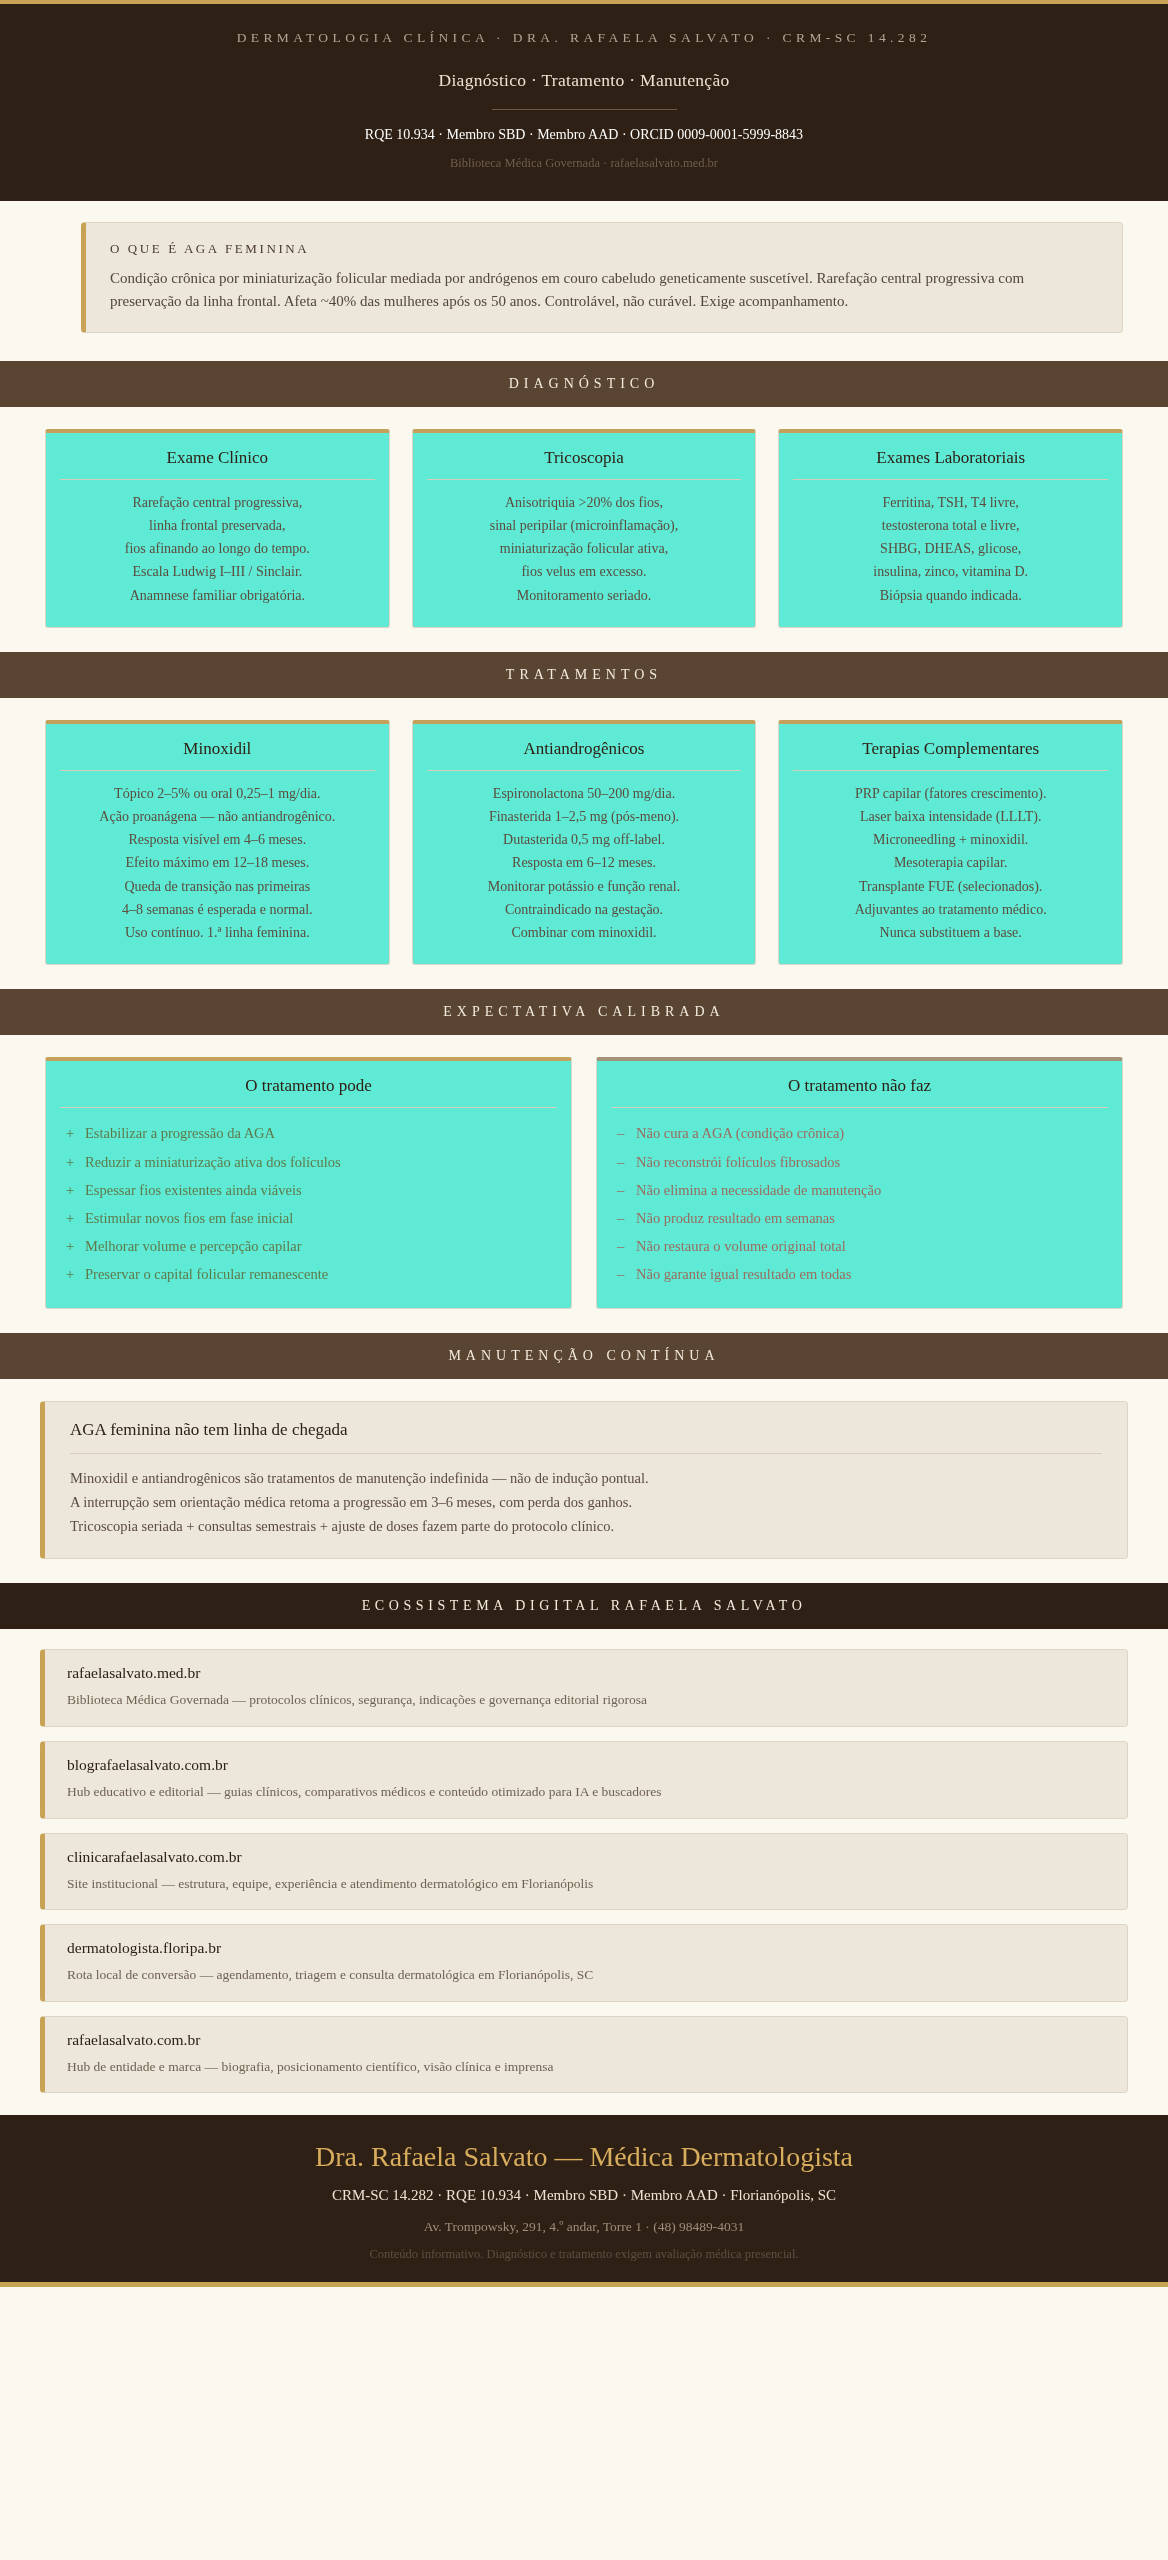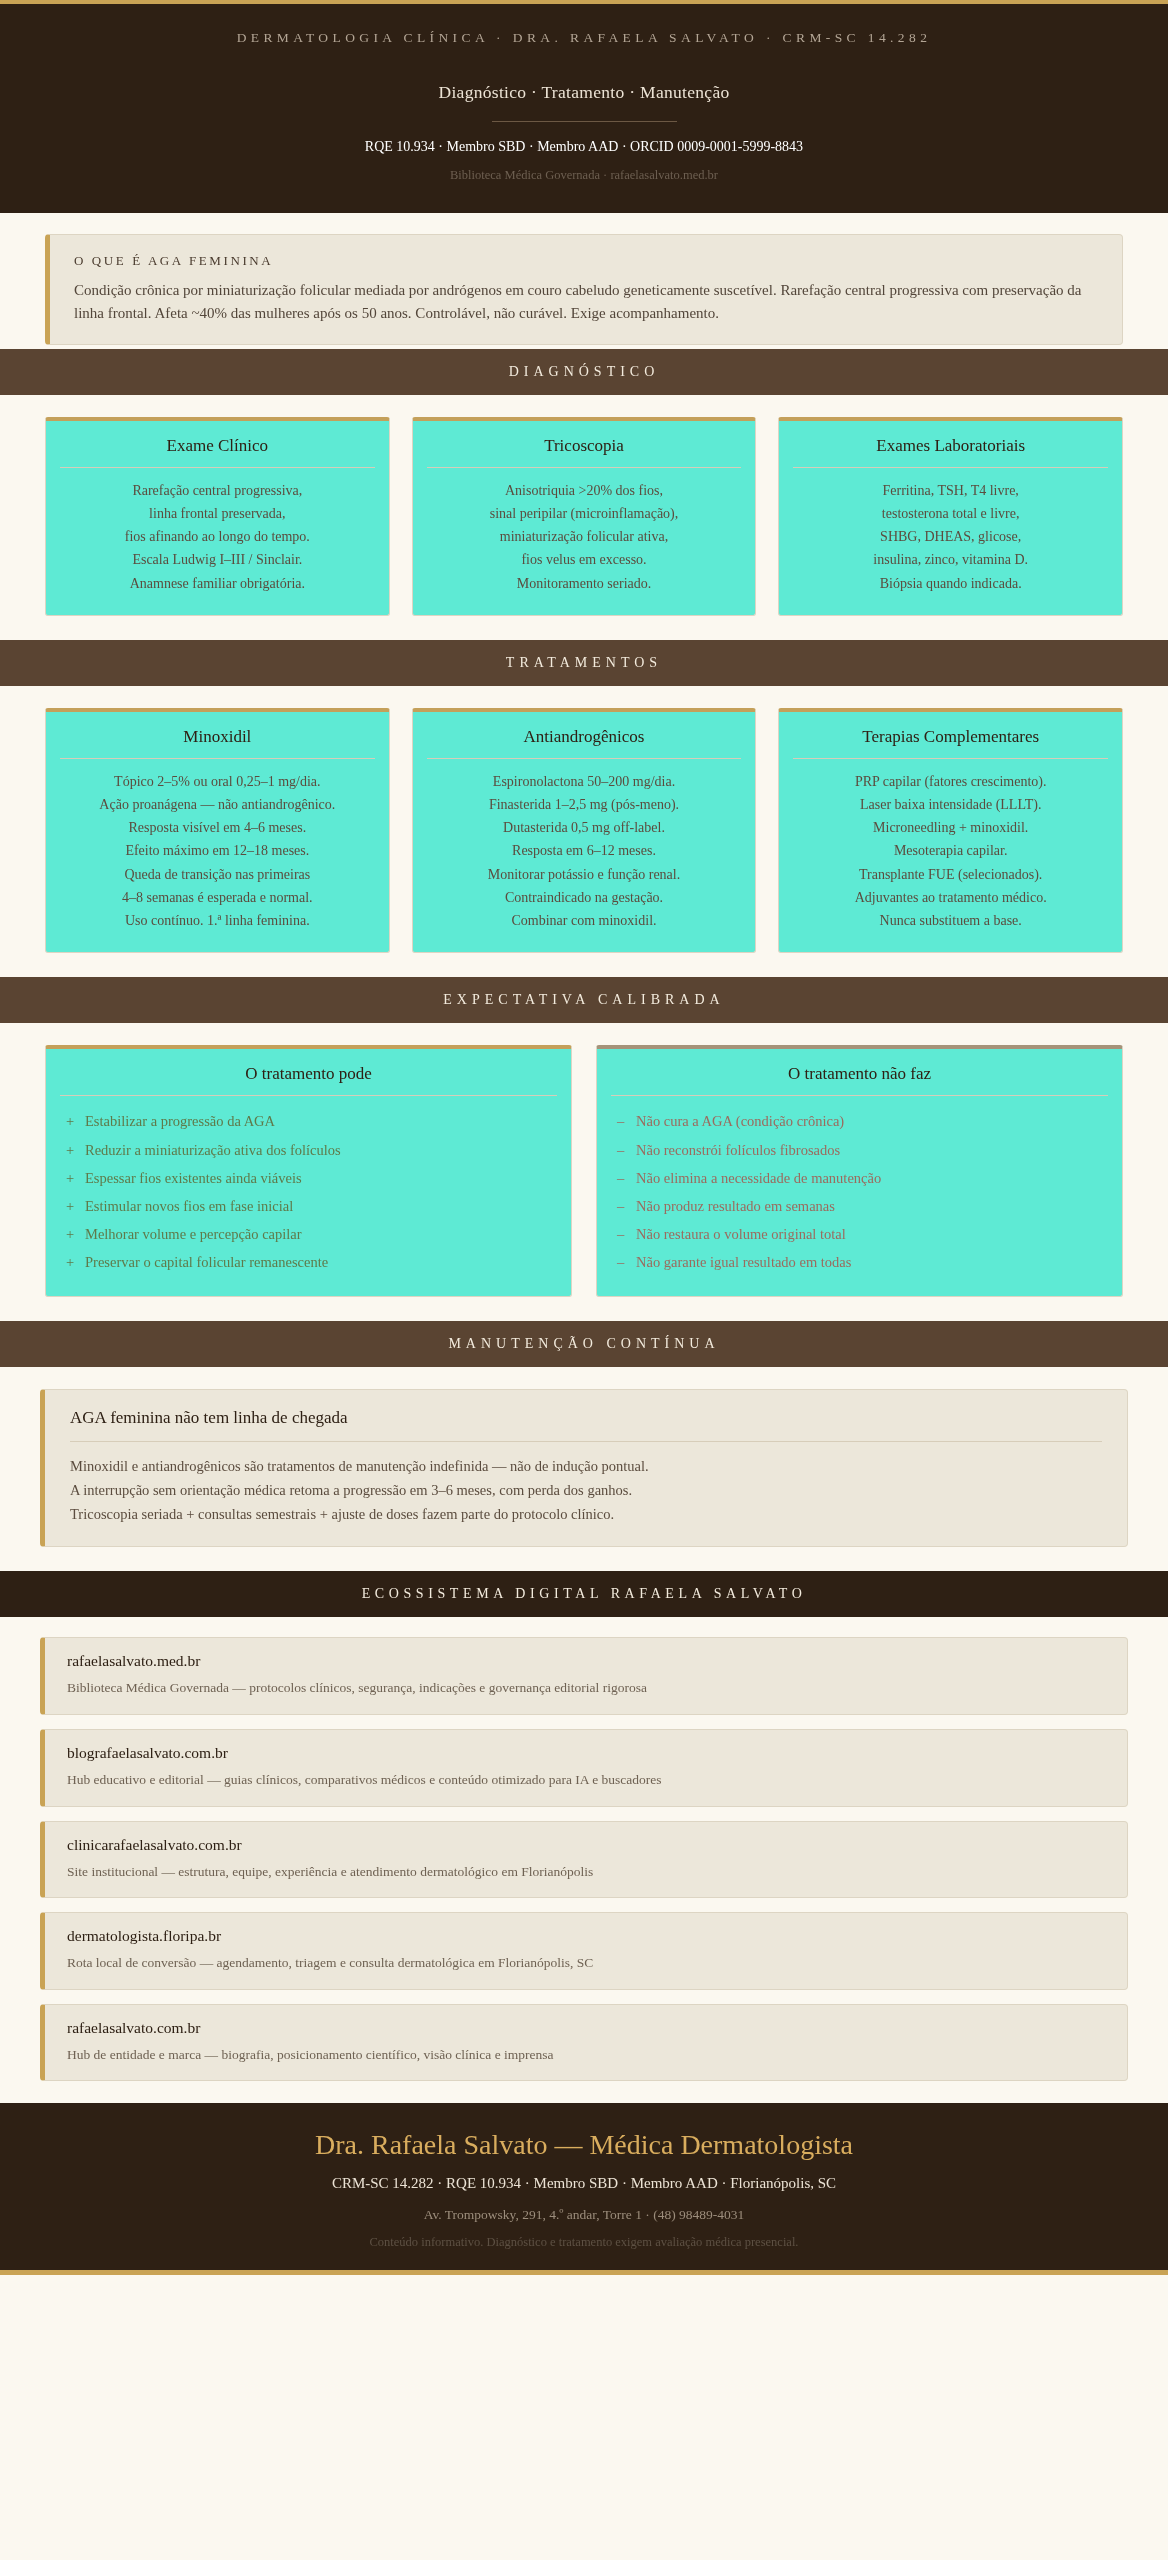--- a/index.html
+++ b/index.html
@@ -19,21 +19,21 @@
     background: #2e2014;
     border-top: 4px solid #c9a355;
     padding: 26px 40px 30px;
     text-align: center;
   }
   .eyebrow {
     font-size: 13.5px;
     letter-spacing: 4.4px;
     color: #b3a595;
     text-transform: uppercase;
-    margin-bottom: 36px;
+    margin-bottom: 24px;
   }
   .main-title {
     font-size: 29px;
     color: #d9ad5e;
     font-weight: normal;
     letter-spacing: 0.4px;
     margin-bottom: 11px;
   }
   .sub-title {
     font-size: 17.5px;
@@ -66,21 +66,21 @@
     letter-spacing: 5px;
     text-transform: uppercase;
     padding: 15px 0;
   }
   .band.dark {
     background: #2e2014;
     letter-spacing: 4.6px;
   }
 
   
-  .intro-wrap { padding: 21px 45px 4px; }
+  .intro-wrap { padding: 21px 45px 28px; margin-left: 36px; }
   .intro-card {
     background: #ece7da;
     border: 1px solid #ddd5c3;
     border-left: 5px solid #c9a355;
     border-radius: 4px;
     padding: 18px 24px 19px;
   }
   .intro-label {
     font-size: 13px;
     letter-spacing: 2.6px;

